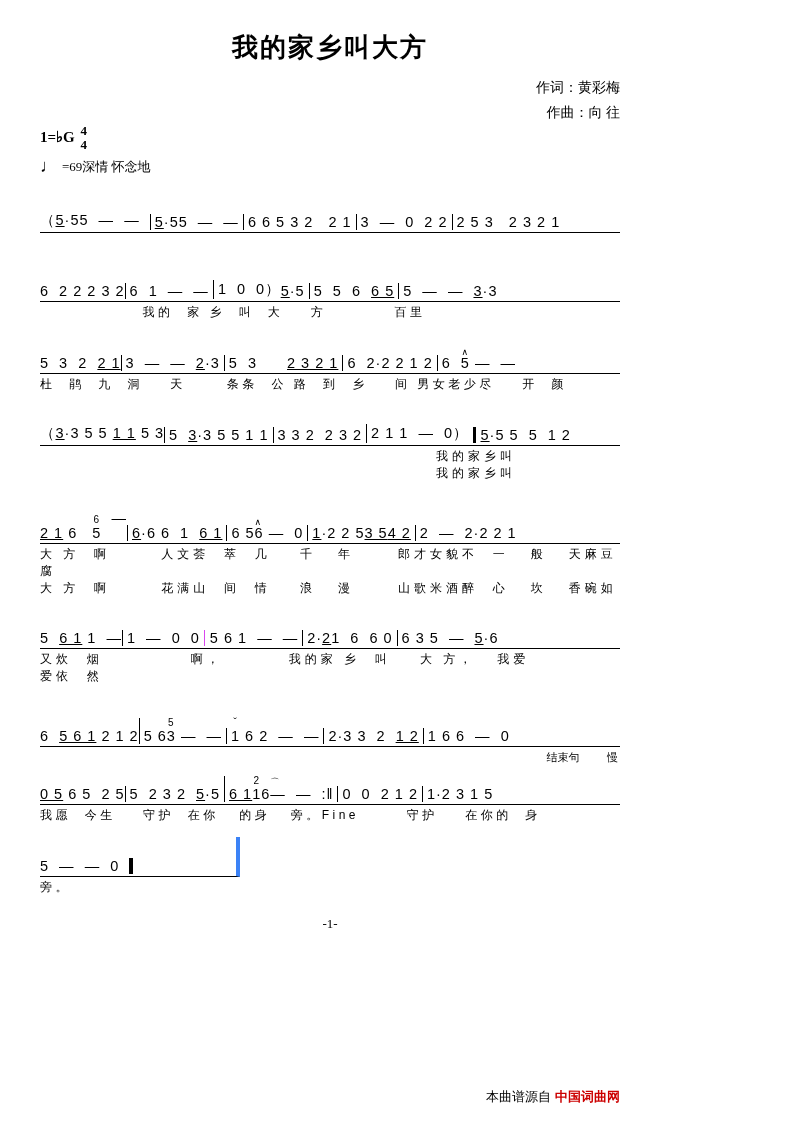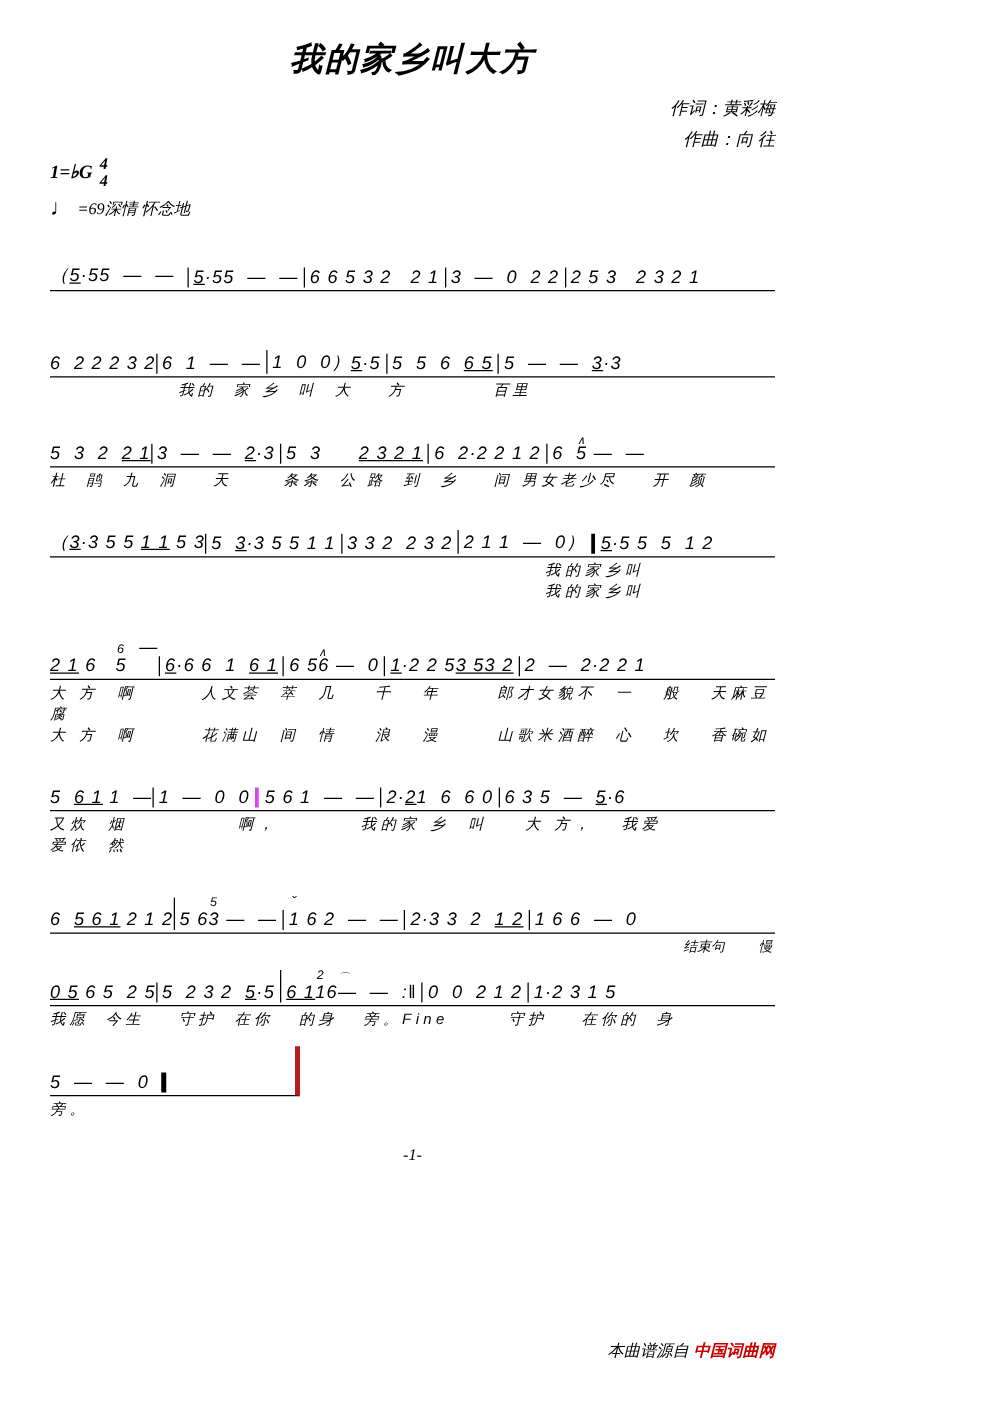--- a/index.html
+++ b/index.html
@@ -9,21 +9,20 @@
       background: #fff;
       font-family: 'SimSun', 'STSong', serif;
       color: #000;
       position: relative;
     }
     .page {
       width: 660px;
       min-height: 1122px;
       padding: 30px 40px 60px 40px;
       position: relative;
-      font-style: italic;
     }
     .title {
       text-align: center;
       font-size: 26px;
       font-weight: bold;
       margin-bottom: 10px;
       letter-spacing: 2px;
     }
     .meta-row {
       display: flex;
@@ -62,21 +61,21 @@
       font-family: 'SimSun', serif;
     }
 
     .page-num {
       text-align: center;
       font-size: 13px;
       margin-top: 10px;
     }
     .footer {
       position: absolute;
-      bottom: 32px;
+      bottom: 16px;
       right: 40px;
       font-size: 13px;
       display: flex;
       align-items: flex-start;
       gap: 4px;
     }
     .footer-red {
       color: #cc0000;
       font-weight: bold;
     }
@@ -217,34 +216,34 @@
           </span>
           &nbsp;
           <span style="display:inline-flex;flex-direction:column;align-items:center;vertical-align:bottom;">
             <span style="font-size:10px;line-height:1;">6</span>
             <span>5</span>
           </span>
           &nbsp;—
         </span>
         <span class="m"><span style="text-decoration:underline;">6</span>·6 6 &nbsp;1 &nbsp;<span style="text-decoration:underline;">6 1</span></span>
         <span class="m">6 5 <span style="position:relative;display:inline-block;">6<span style="position:absolute;top:-8px;left:0;font-size:9px;">∧</span></span> &nbsp;— &nbsp;0</span>
-        <span class="m"><span style="text-decoration:underline;">1</span>·2 2 5 <span style="text-decoration:underline;">3 5</span> <span style="text-decoration:underline;">3 2</span></span>
+        <span class="m"><span style="text-decoration:underline;">1</span>·2 2 5 <span style="text-decoration:underline;">3 5</span> <span style="text-decoration:underline;">4 2</span></span>
         <span class="m">2 &nbsp;— &nbsp;2·2 2 1</span>
       </div>
       <div class="score-dbl-lyr">
         <div class="l1">大 方&nbsp;&nbsp;啊&nbsp;&nbsp;&nbsp;&nbsp;&nbsp;&nbsp;&nbsp;人文荟&nbsp;&nbsp;萃&nbsp;&nbsp;几&nbsp;&nbsp;&nbsp;&nbsp;千&nbsp;&nbsp;&nbsp;年&nbsp;&nbsp;&nbsp;&nbsp;&nbsp;&nbsp;郎才女貌不&nbsp;&nbsp;一&nbsp;&nbsp;&nbsp;般&nbsp;&nbsp;&nbsp;天麻豆腐</div>
         <div class="l2">大 方&nbsp;&nbsp;啊&nbsp;&nbsp;&nbsp;&nbsp;&nbsp;&nbsp;&nbsp;花满山&nbsp;&nbsp;间&nbsp;&nbsp;情&nbsp;&nbsp;&nbsp;&nbsp;浪&nbsp;&nbsp;&nbsp;漫&nbsp;&nbsp;&nbsp;&nbsp;&nbsp;&nbsp;山歌米酒醉&nbsp;&nbsp;心&nbsp;&nbsp;&nbsp;坎&nbsp;&nbsp;&nbsp;香碗如</div>
       </div>
     </div>
 
     <div class="score-section">
       <div class="notation-line">
         <span>5 &nbsp;<span style="text-decoration:underline;">6 1</span> 1 &nbsp;—</span>
         <span class="m">1 &nbsp;— &nbsp;0 &nbsp;0</span>
-        <span class="m" style="border-left:3px solid #d946ef;padding-left:5px;">5 6 1 &nbsp;— &nbsp;—</span>
+        <span class="m" style="border-left:1px solid #d946ef;padding-left:5px;">5 6 1 &nbsp;— &nbsp;—</span>
         <span class="m">2·<span style="text-decoration:underline;">2</span> 1 &nbsp;6 &nbsp;6 0</span>
         <span class="m">6 3 5 &nbsp;— &nbsp;<span style="text-decoration:underline;">5</span>·6</span>
       </div>
       <div class="score-dbl-lyr">
         <div class="l1">又炊&nbsp;&nbsp;烟&nbsp;&nbsp;&nbsp;&nbsp;&nbsp;&nbsp;&nbsp;&nbsp;&nbsp;&nbsp;&nbsp;&nbsp;啊，&nbsp;&nbsp;&nbsp;&nbsp;&nbsp;&nbsp;&nbsp;&nbsp;&nbsp;我的家 乡&nbsp;&nbsp;叫&nbsp;&nbsp;&nbsp;&nbsp;大 方，&nbsp;&nbsp;&nbsp;我爱</div>
         <div class="l2">爱依&nbsp;&nbsp;然</div>
       </div>
     </div>
 
     <div class="score-section">
@@ -285,21 +284,21 @@
         </span>
         <span class="m">0 &nbsp;0 &nbsp;2 1 2</span>
         <span class="m">1·2 3 1 5</span>
       </div>
       <div class="lyric-line-txt">
         我愿&nbsp;&nbsp;今生&nbsp;&nbsp;&nbsp;&nbsp;守护&nbsp;&nbsp;在你&nbsp;&nbsp;&nbsp;的身&nbsp;&nbsp;&nbsp;旁。Fine&nbsp;&nbsp;&nbsp;&nbsp;&nbsp;&nbsp;&nbsp;守护&nbsp;&nbsp;&nbsp;&nbsp;在你的&nbsp;&nbsp;身
       </div>
     </div>
 
     <div class="score-section">
-      <div class="notation-line" style="width:200px;border-right:4px solid #b91c1c;">
+      <div class="notation-line" style="width:200px;border-right:4px solid #3b82f6;">
         <span>5 &nbsp;— &nbsp;— &nbsp;0</span>
         <span style="border-right:4px solid #000;padding-right:5px;display:inline-block;">&nbsp;</span>
       </div>
       <div class="lyric-line-txt">旁。</div>
     </div>
 
   </div>
 
   <div class="page-num">-1-</div>
 

